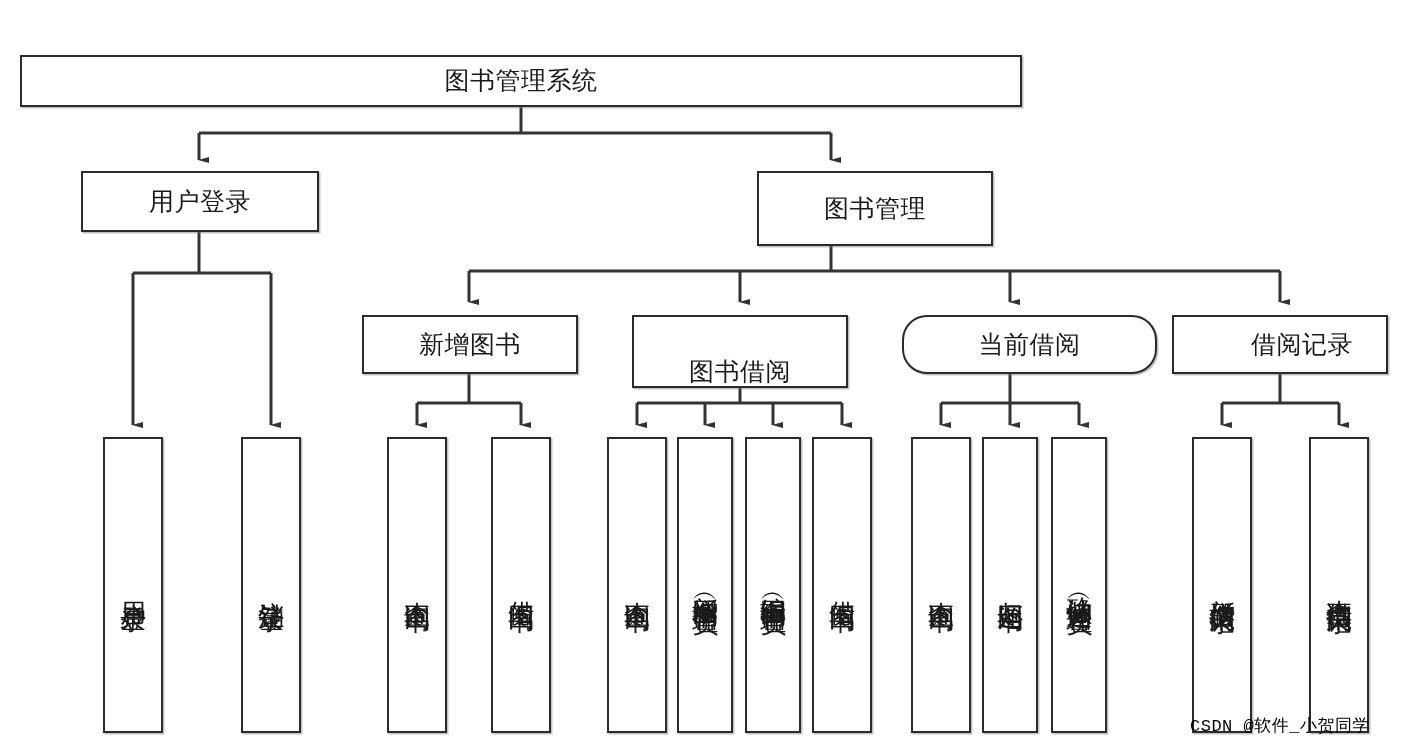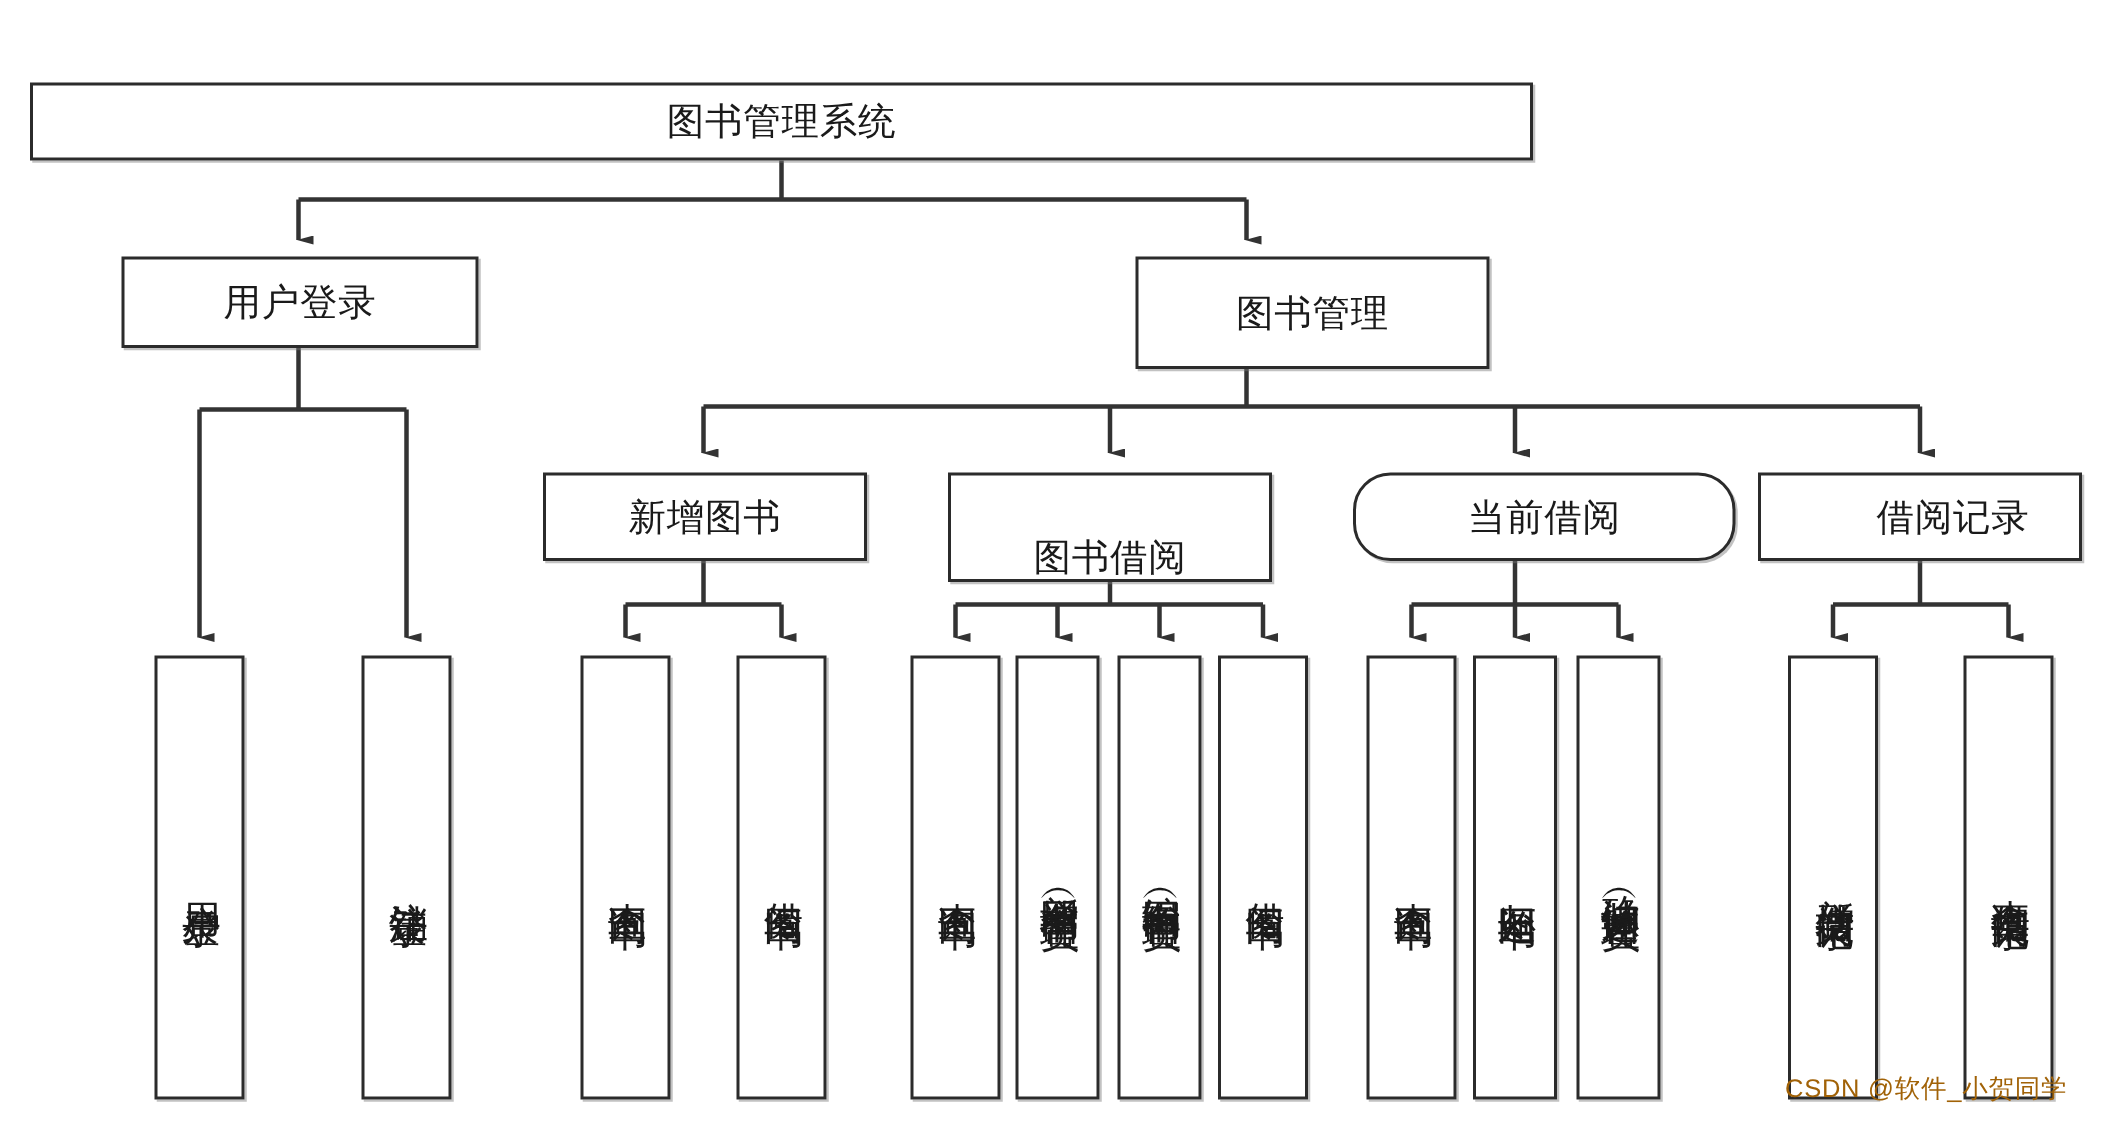--- a/index.html
+++ b/index.html
@@ -60,24 +60,24 @@
     text-orientation: upright;
     font-size: 26px;
     line-height: 1.06;
     letter-spacing: 2px;
   }
   #watermark {
     position: absolute;
     left: 1190px;
     top: 714px;
     font-size: 17px;
-    color: #a16207;
+    color: #000000;
     letter-spacing: 0.5px;
     white-space: nowrap;
-    font-family: Liberation Sans, sans-serif;
+    font-family: Liberation Mono, monospace;
   }
 </style>
 </head>
 <body>
 
 <div id="diagram-root">
 
   <svg id="edge-layer" viewBox="0 0 1405 747" width="1405" height="747" xmlns="http://www.w3.org/2000/svg">
     <defs>
       <marker id="arrowhead" markerWidth="10" markerHeight="12" refX="3" refY="10" orient="auto" markerUnits="userSpaceOnUse">

